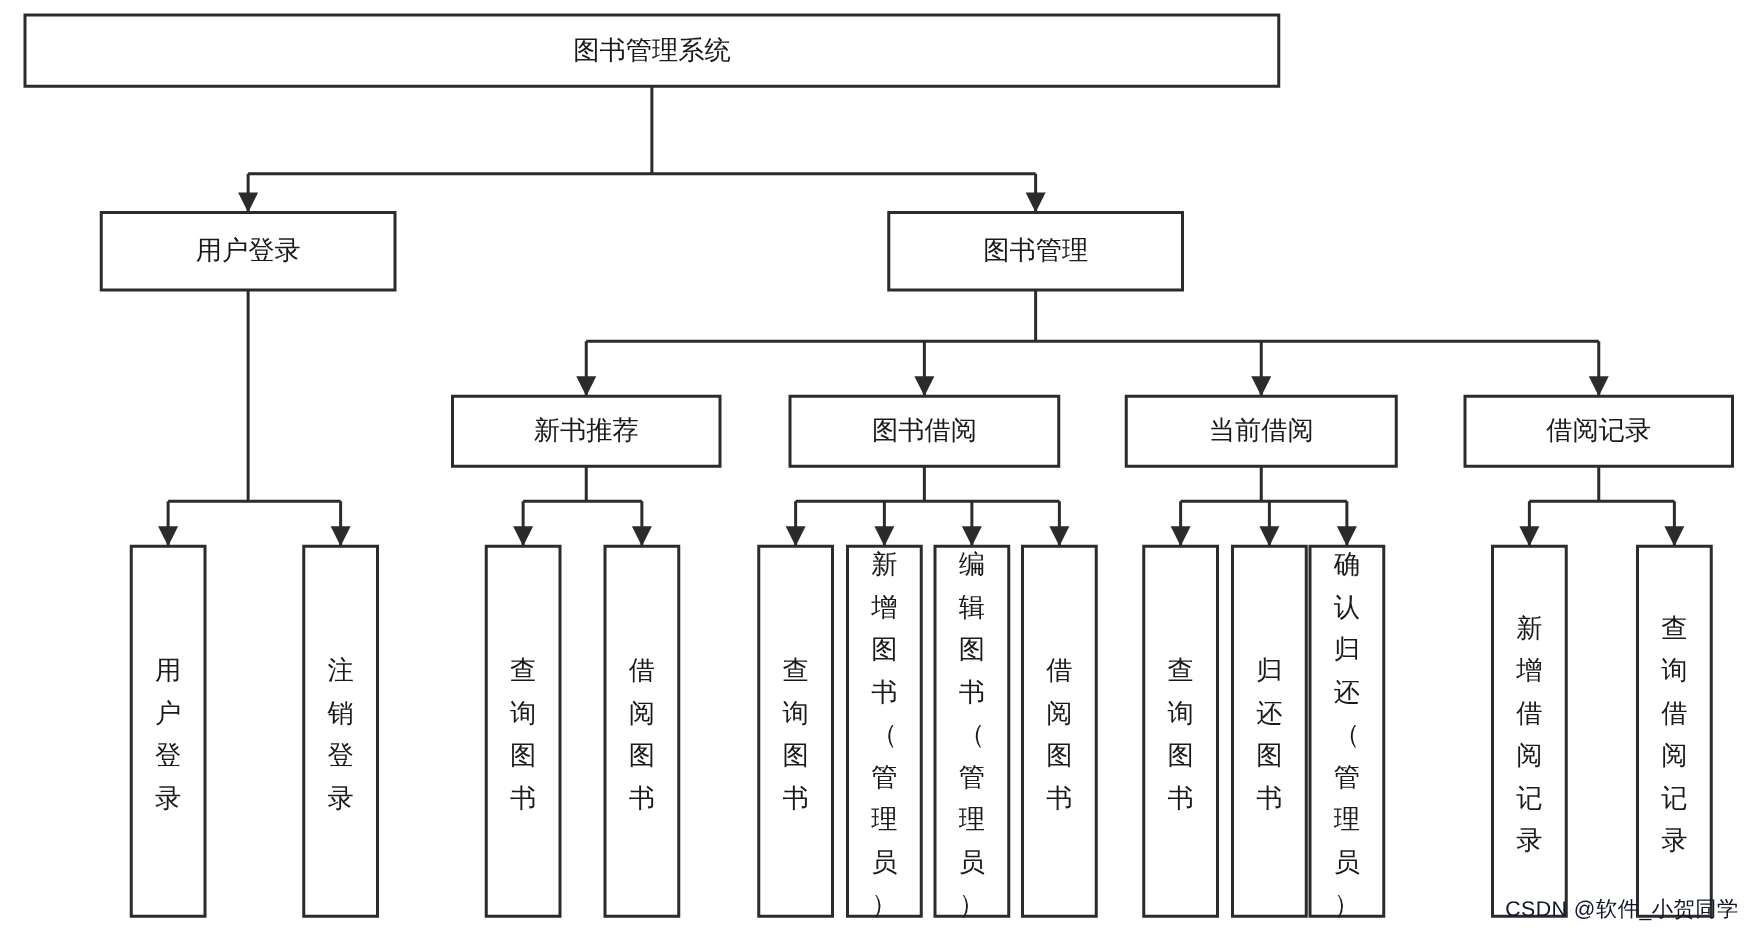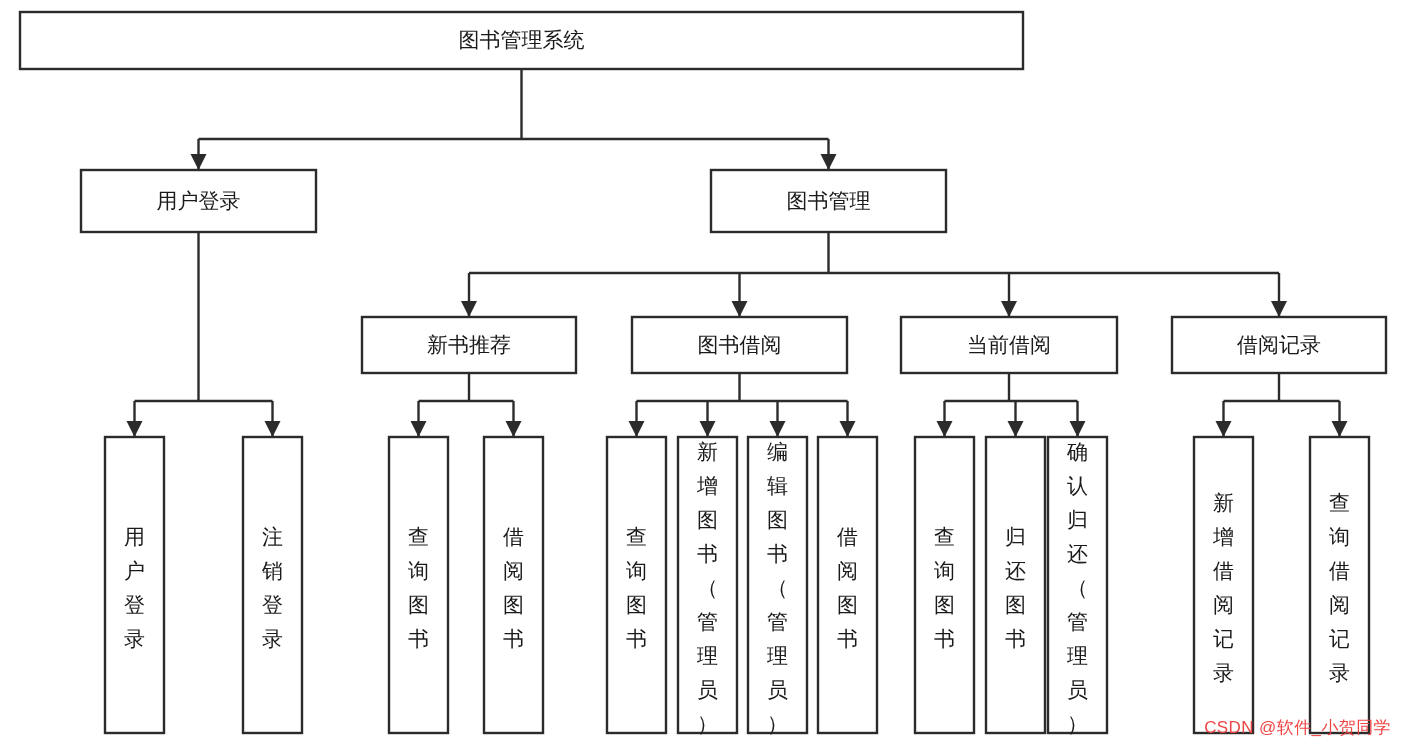--- a/index.html
+++ b/index.html
@@ -55,21 +55,21 @@
     fill: #1a1a1a;
     text-anchor: middle;
     white-space: pre;
   }
   .watermark-text {
     position: absolute;
     right: 14px;
     bottom: 8px;
     font-family: "Liberation Sans", "DejaVu Sans", sans-serif;
     font-size: 17px;
-    color: #ef4444;
+    color: #0f172a;
     letter-spacing: 0.4px;
     user-select: none;
     margin-left: 36px;
   }
 </style>
 </head>
 <body>
 
 <div id="diagram-root">
   <svg class="diagram-canvas" viewBox="0 0 1405 747" xmlns="http://www.w3.org/2000/svg">

